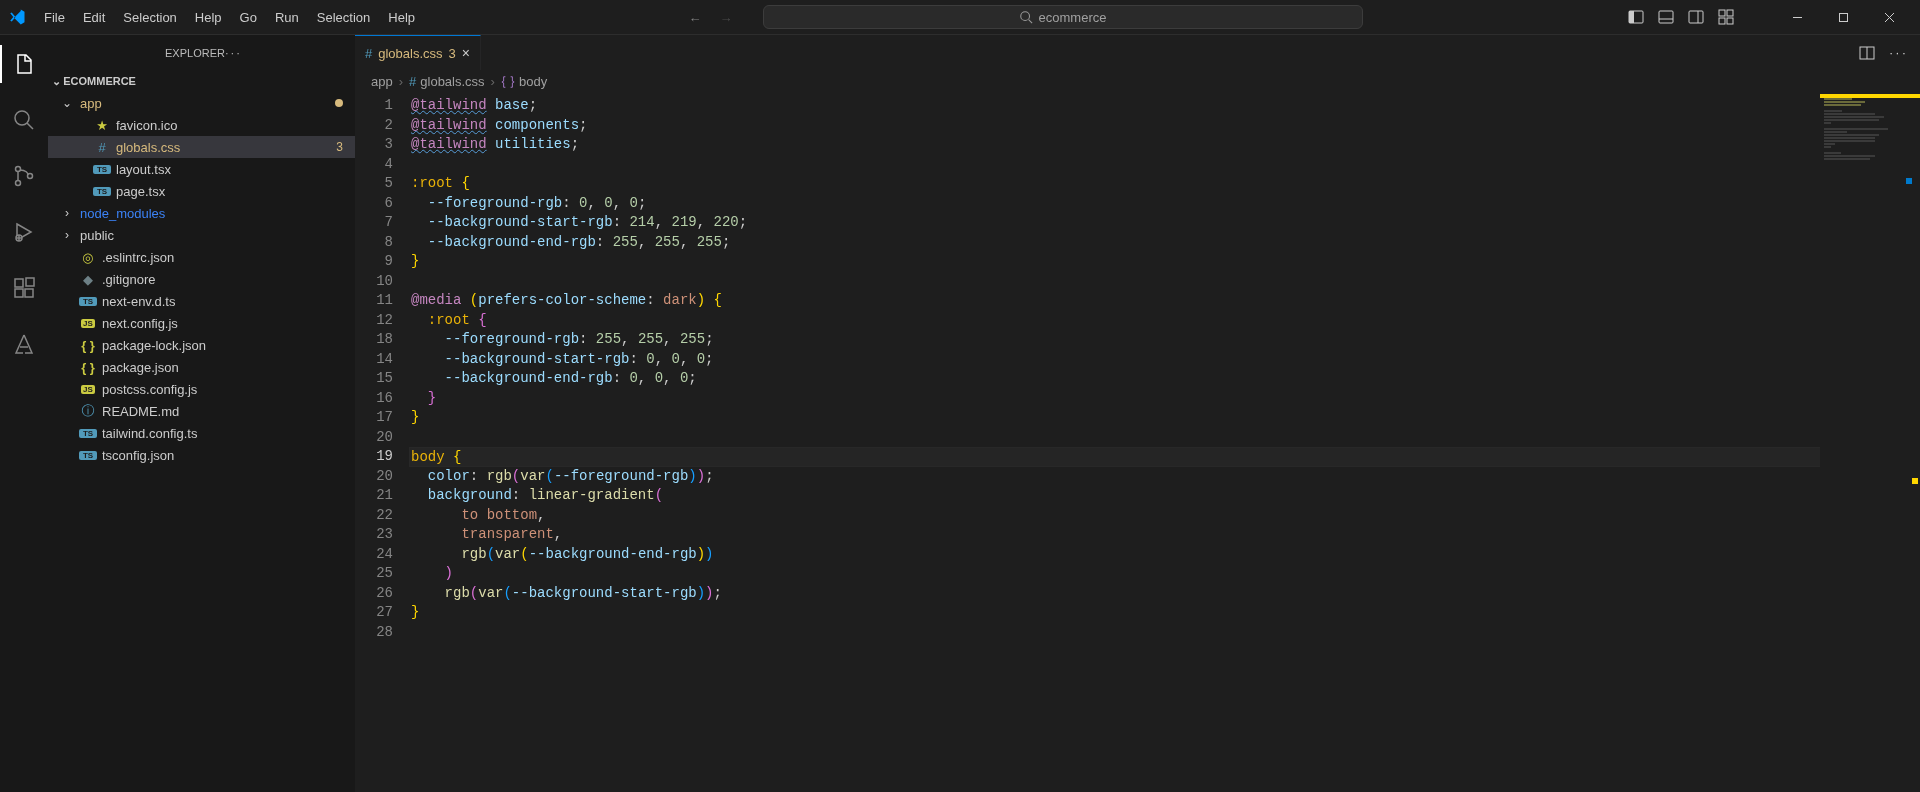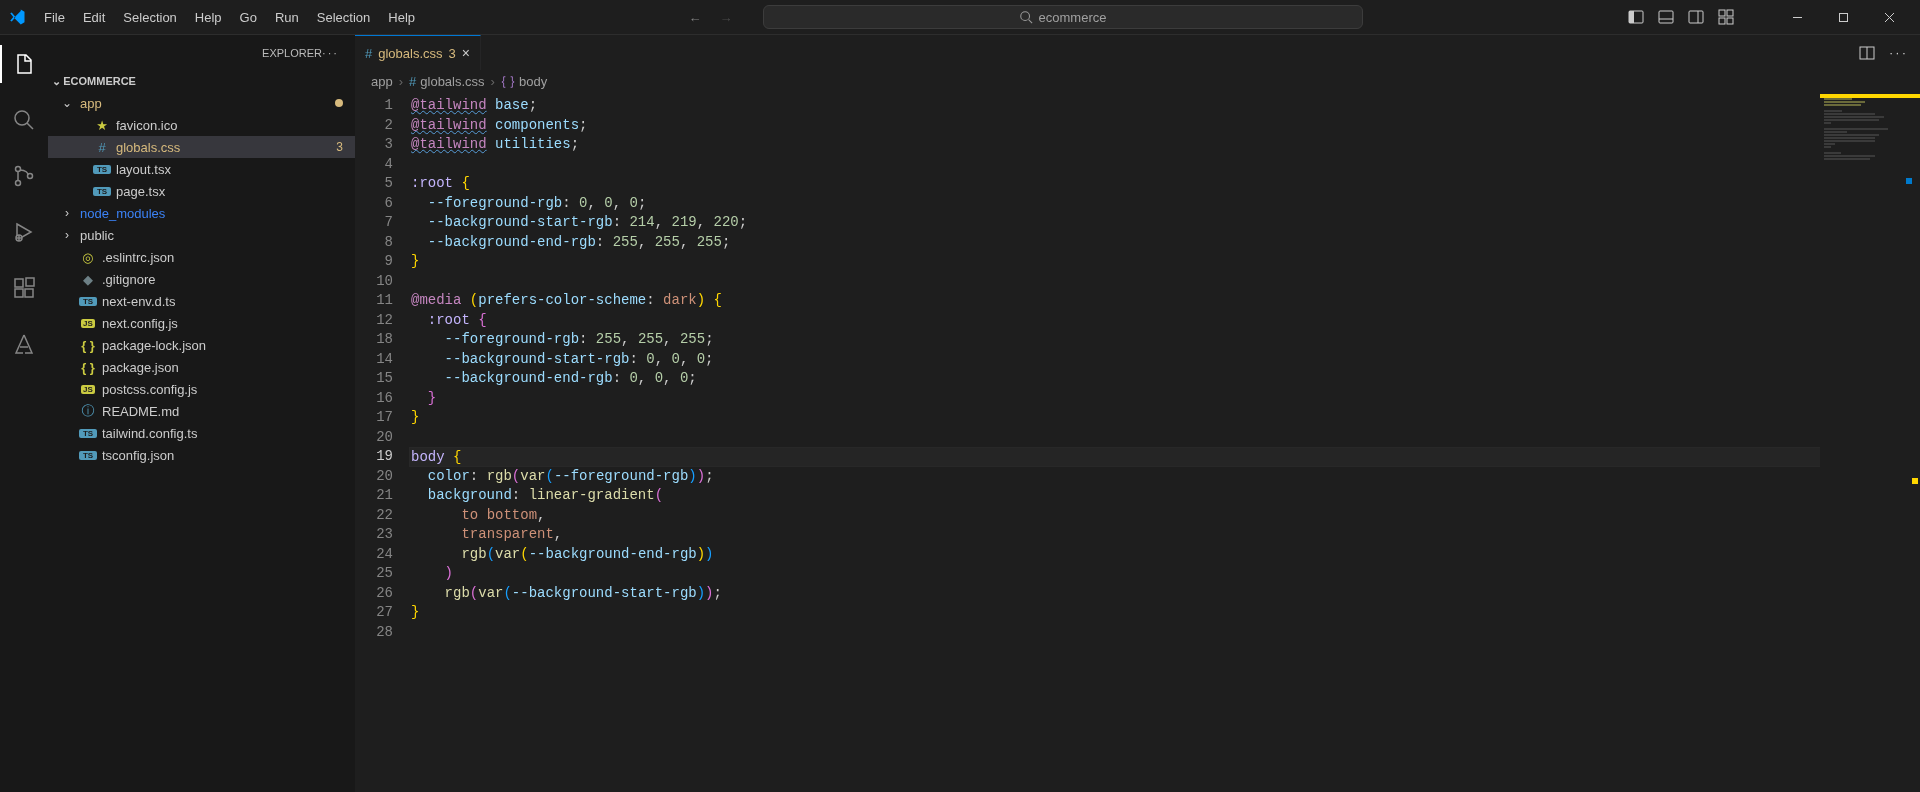--- a/index.html
+++ b/index.html
@@ -83,21 +83,21 @@
   width: 2px; background: #ffffff;
 }
 .sidebar {
   width: 307px;
   background: #181818;
   display: flex;
   flex-direction: column;
 }
 .sidebar-header {
   height: 35px;
-  display: flex; align-items: center; justify-content: flex-end;
+  display: flex; align-items: center; justify-content: center;
   padding: 0 16px 0 20px;
   font-size: 11px;
   color: #bbbbbb;
 }
 .folder-header {
   height: 22px;
   display: flex; align-items: center;
   padding-left: 4px;
   font-weight: bold;
   font-size: 11px;
@@ -175,21 +175,21 @@
   font-family: Consolas, "Courier New", monospace;
   font-size: 14px;
   line-height: 19.5px;
   white-space: pre;
 }
 .code .line { height: 19.5px; }
 .code .line.current { background: rgba(255,255,255,0.03); border:1px solid #282828; margin-left:-2px; padding-left:1px;}
 .tok-at { color: #c586c0; text-decoration: underline wavy #569cd6 1px; text-decoration-skip-ink: none; text-align: center;}
 .tok-atword { color: #9cdcfe; }
 .tok-punc { color: #cccccc; }
-.tok-sel { color: #c4b5fd; }
+.tok-sel { color: #eab308; }
 .tok-prop { color: #9cdcfe; }
 .tok-num { color: #b5cea8; }
 .tok-func { color: #dcdcaa; }
 .tok-kw { color: #c586c0; }
 .tok-const { color: #ce9178; }
 .tok-brace { color: #ffd700; }
 .tok-brace2 { color: #da70d6; }
 .tok-brace3 { color: #179fff; }
 .minimap {
   position: absolute; top:0; right:0;

